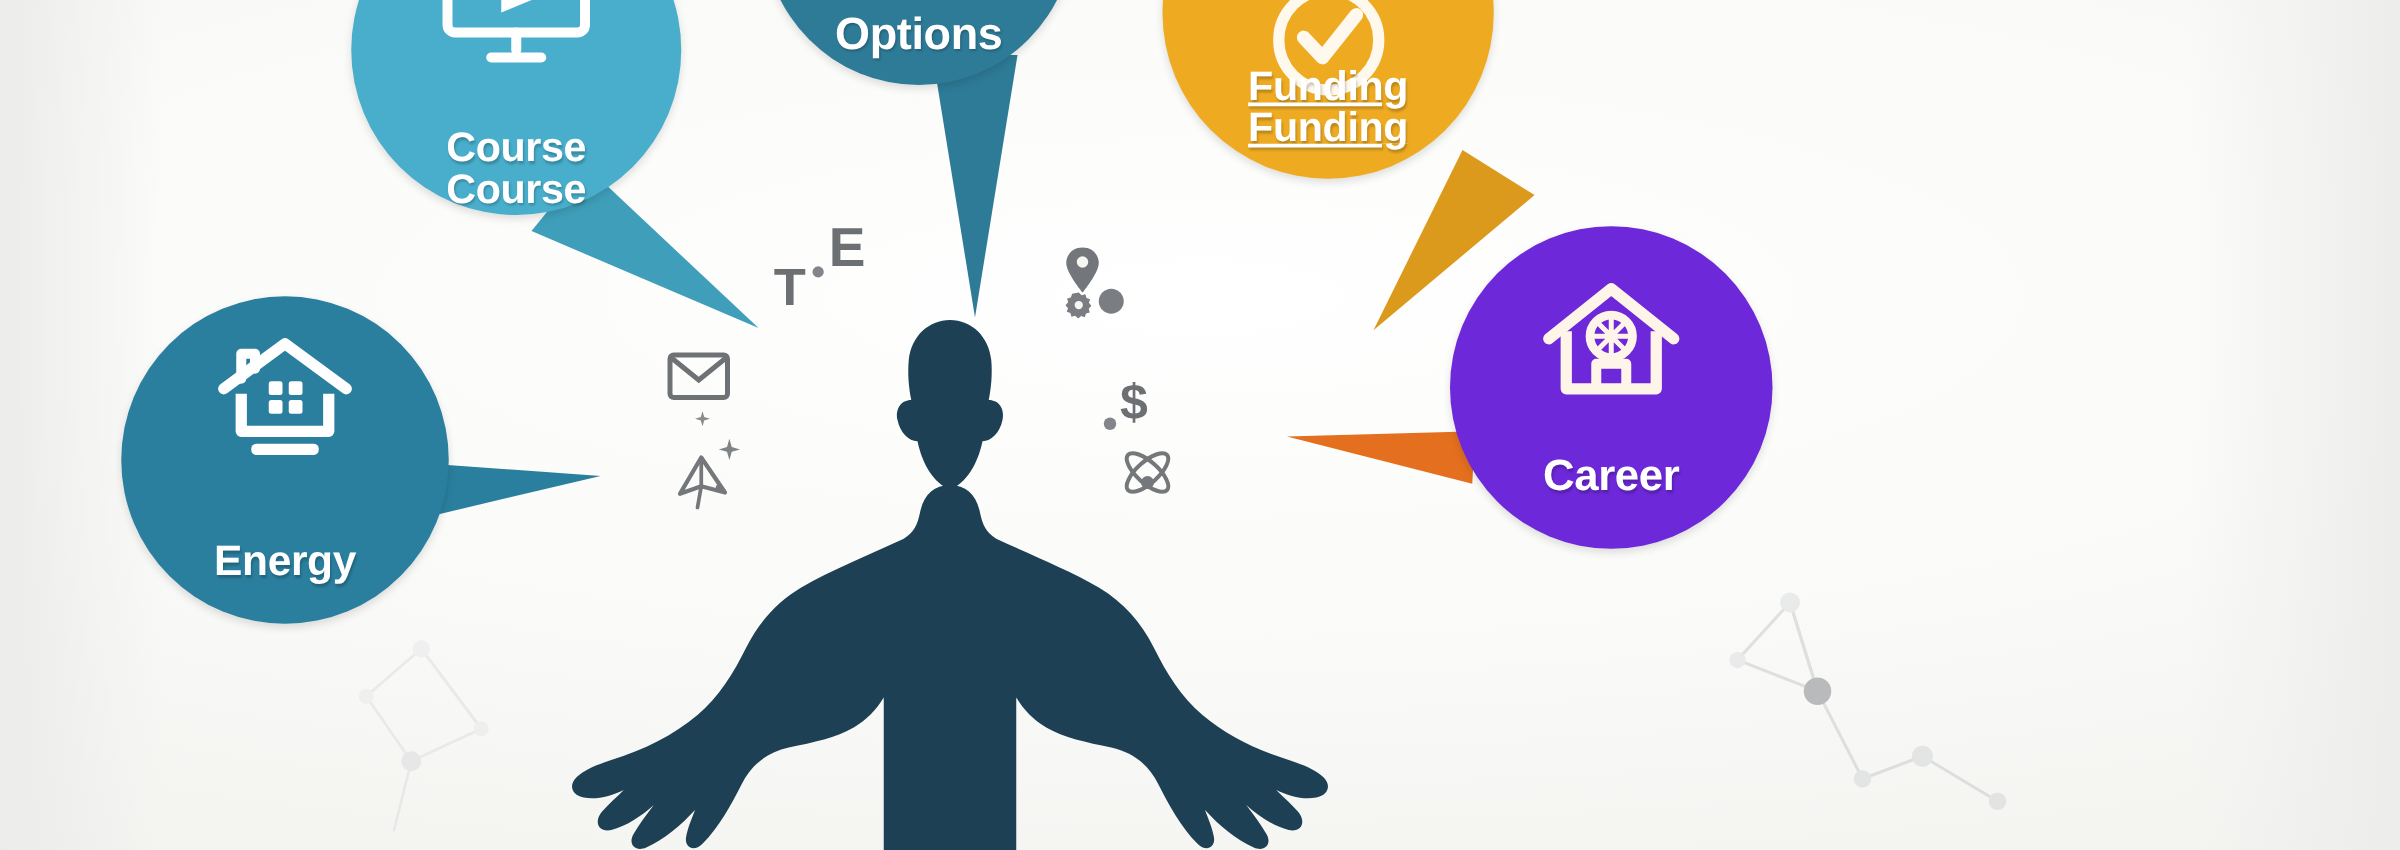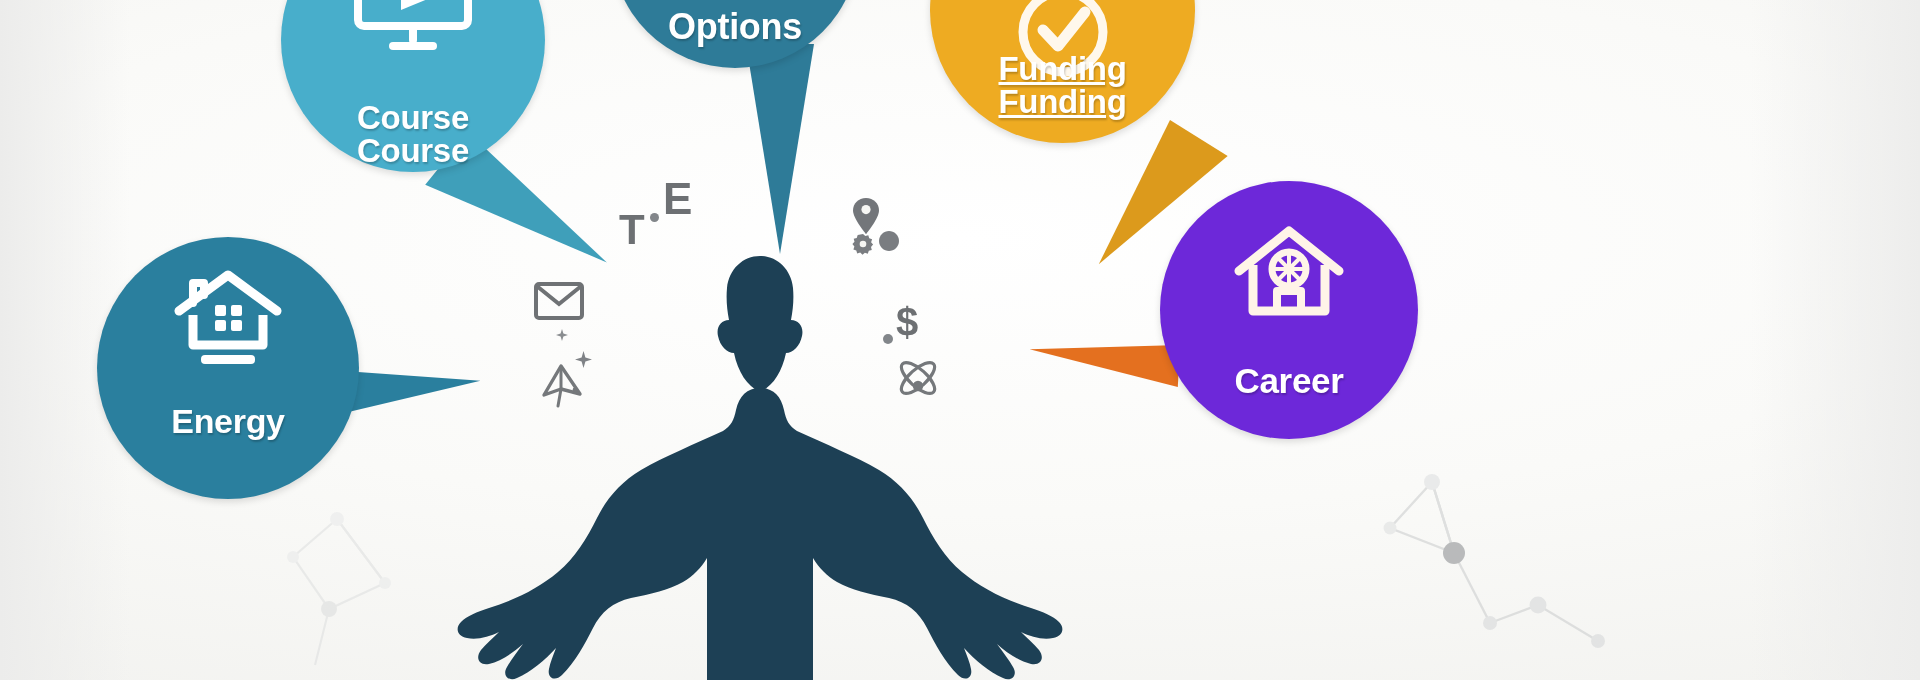--- a/index.html
+++ b/index.html
@@ -27,21 +27,21 @@
     box-shadow:0 3px 7px rgba(0,0,0,.13);}
   .bubble .ico{position:absolute;left:50%;transform:translateX(-50%);}
   .b-label{position:relative;width:100%;text-align:center;color:#fff;
     font-weight:bold;line-height:1.02;letter-spacing:-.3px;
     text-shadow:1px 2px 2px rgba(0,0,0,.22);}
   .tail{position:absolute;width:0;height:0;}
 
   
   #bub-energy{left:97px;top:237px;width:262px;height:262px;background:#2a7f9e;}
   #bub-energy .ico{top:30px;}
-  #bub-energy .b-label{font-size:34px;bottom:60px;}
+  #bub-energy .b-label{font-size:34px;bottom:32px;}
   #tail-energy{left:330px;top:370px;
     border-top:16px solid transparent;border-bottom:30px solid transparent;
     border-left:150px solid #2a7f9e;transform:rotate(-2deg);transform-origin:0 0;}
 
   
   #bub-course{left:281px;top:-92px;width:264px;height:264px;background:#48aecb;}
   #bub-course .ico{top:54px;}
   #bub-course .b-label{font-size:33px;bottom:4px;}
   #tail-course{left:468px;top:132px;
     border-top:14px solid transparent;border-bottom:54px solid transparent;

